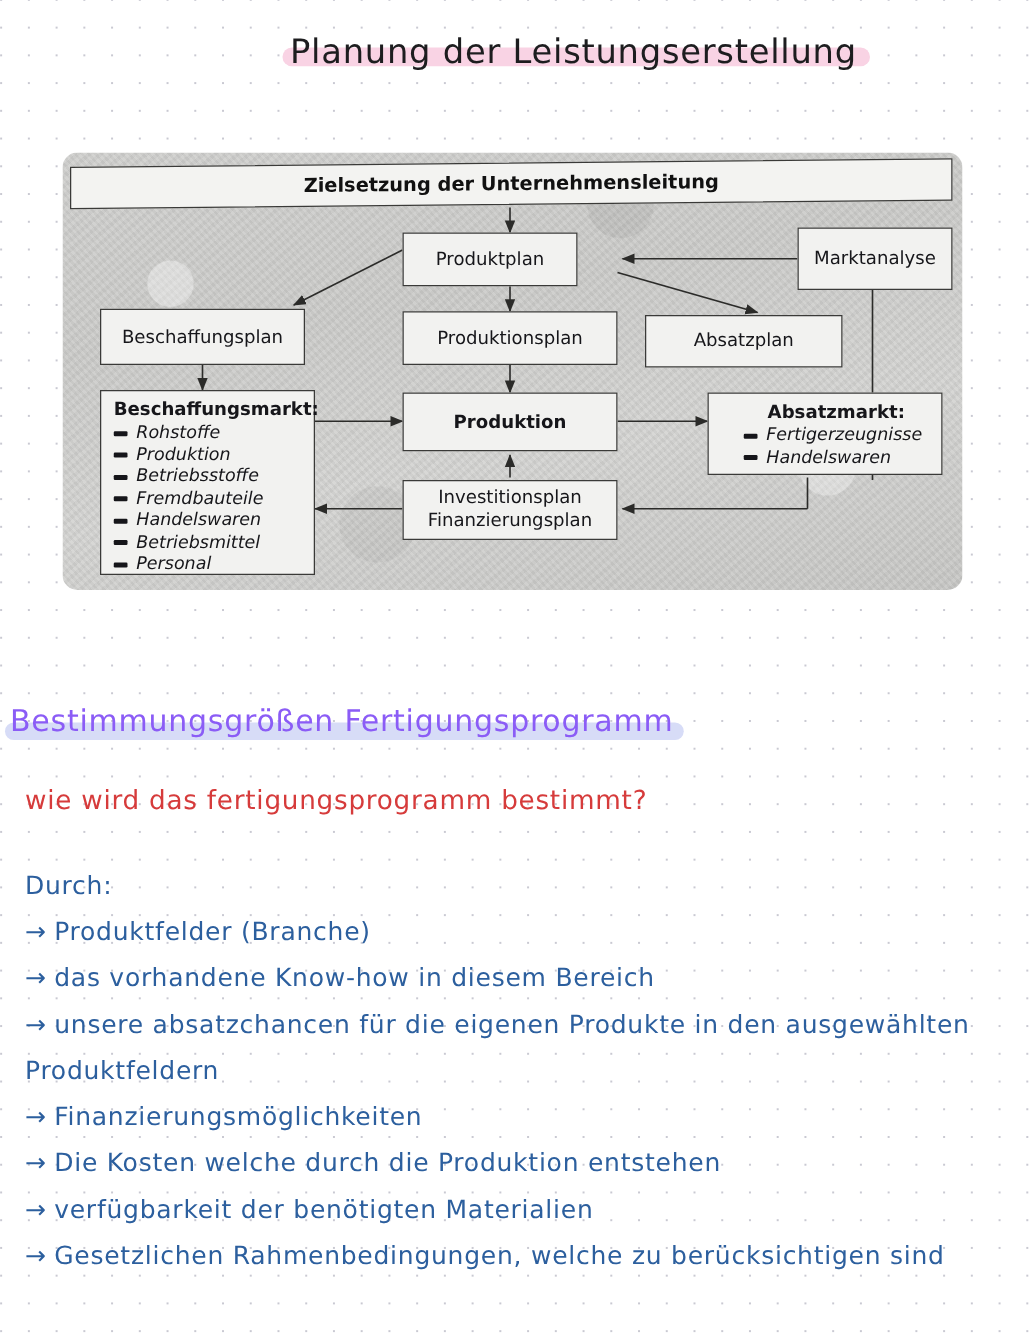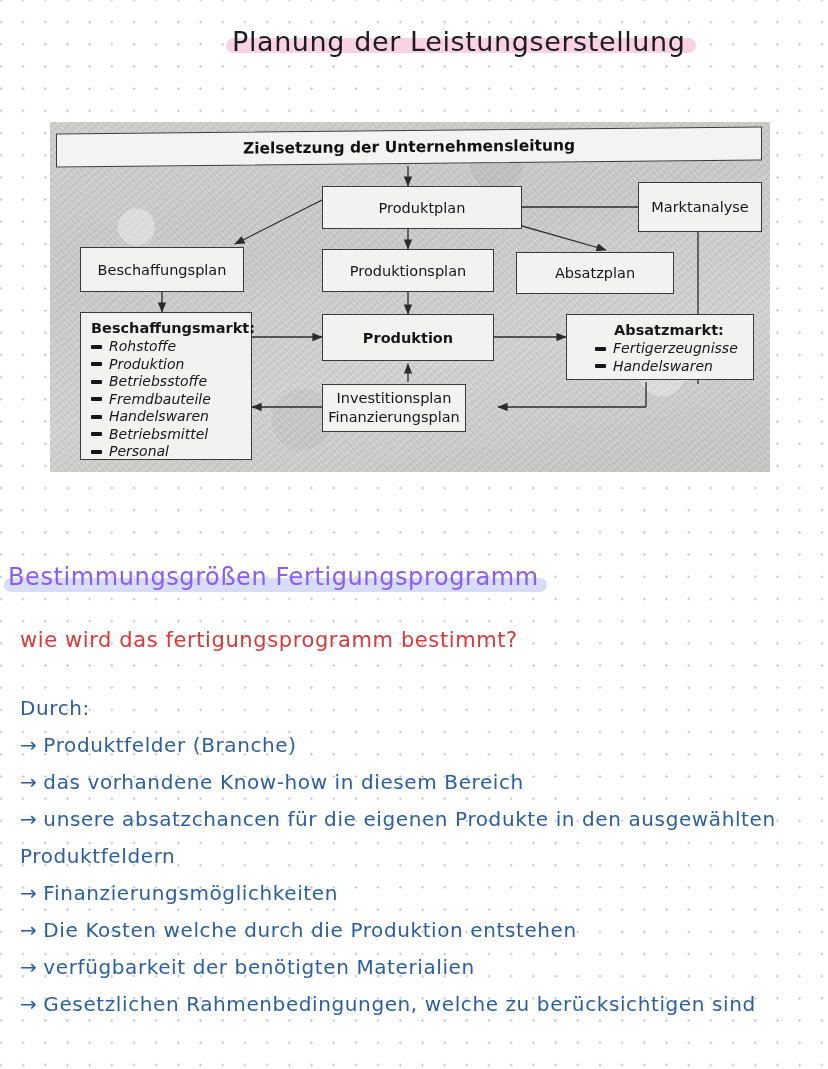--- a/index.html
+++ b/index.html
@@ -69,20 +69,21 @@
 
   
   #diagram{
     position:absolute;left:50px;top:122px;width:720px;height:350px;
     background:
       repeating-linear-gradient(48deg, rgba(0,0,0,.035) 0 2px, rgba(255,255,255,.03) 2px 4px),
       repeating-linear-gradient(-41deg, rgba(0,0,0,.03) 0 3px, rgba(255,255,255,.025) 3px 6px),
       linear-gradient(170deg,#d2d2d0 0%,#cdcdcb 35%,#d6d6d4 65%,#c9c9c7 100%);
     z-index:1;
     overflow:hidden;
+    border-radius:12px;
   }
   #diagram .dnoise{
     position:absolute;inset:0;
     background-image:
       radial-gradient(circle at 12% 30%, rgba(255,255,255,.35) 0 18px, transparent 19px),
       radial-gradient(circle at 62% 12%, rgba(0,0,0,.05) 0 26px, transparent 27px),
       radial-gradient(circle at 85% 72%, rgba(255,255,255,.3) 0 22px, transparent 23px),
       radial-gradient(circle at 35% 85%, rgba(0,0,0,.04) 0 30px, transparent 31px);
     pointer-events:none;
   }
@@ -169,21 +170,21 @@
       <path d="M596,285 L448,285"></path>
     </g>
 
     <g stroke="#2b2b29" stroke-width="1.3" fill="none">
       <path d="M596,260 L596,285"></path>
       <path d="M648,255 L648,100" marker-end="url(#ah)"></path>
       <path d="M648,255 L648,262"></path>
     </g>
   </svg>
 
-  <div class="dbox" style="left:272px;top:64px;width:200px;height:43px;">
+  <div class="dbox" style="left:272px;top:64px;width:140px;height:43px;">
     <span>Produktplan</span>
   </div>
 
   <div class="dbox" style="left:588px;top:60px;width:124px;height:50px;">
     <span>Marktanalyse</span>
   </div>
 
   <div class="dbox" style="left:30px;top:125px;width:164px;height:45px;">
     <span>Beschaffungsplan</span>
   </div>
@@ -241,21 +242,21 @@
           <span class="dash"></span>
           <span>Fertigerzeugnisse</span>
         </li>
       <li>
           <span class="dash"></span>
           <span>Handelswaren</span>
         </li>
     </ul>
   </div>
 
-  <div class="dbox" style="left:272px;top:262px;width:144px;height:48px;flex-direction:column;line-height:19px;">
+  <div class="dbox" style="left:272px;top:262px;width:172px;height:48px;flex-direction:column;line-height:19px;">
     <span>Investitionsplan</span>
     <span>Finanzierungsplan</span>
   </div>
 </div>
 
 <div class="layer" style="pointer-events:none;">
 
   <div id="title-wrap">
     <div id="title-hl" style="background: rgb(249, 211, 228);"></div>
     <div id="doc-title" class="hand" style="color: rgb(29, 29, 31);">Planung der Leistungserstellung</div>

